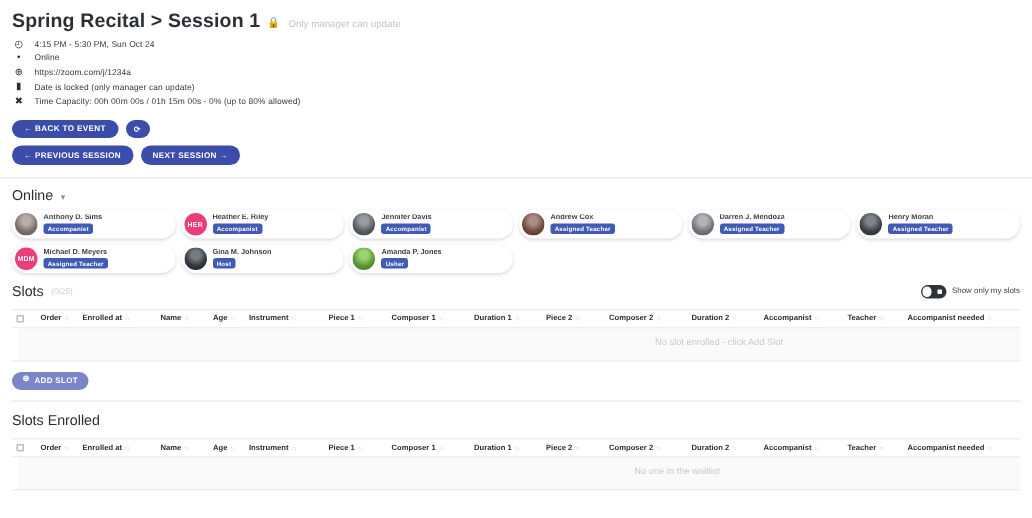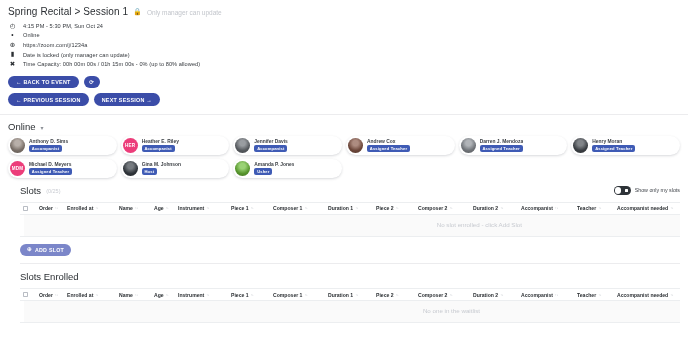--- a/index.html
+++ b/index.html
@@ -8,21 +8,21 @@
     background: #ffffff;
     font-family: "Liberation Sans", sans-serif;
     overflow: hidden;
     color: #212529;
   }
   .page { width: 688px; height: 345px; position: relative; background:#fff; }
 
   
   .hdr { padding: 6px 8px 0 8px; }
   .title-row { display: flex; align-items: baseline; gap: 5px; }
-  .title { font-size: 10px; font-weight: 400; color: #2b2f33; letter-spacing: .1px; }
+  .title { font-size: 13px; font-weight: 700; color: #2b2f33; letter-spacing: .1px; }
   .lock-sm { font-size: 7px; color:#b9bcc2; position: relative; top:-1px; }
   .note { font-size: 6.5px; color: #c2c5cb; }
 
   .meta { margin-top: 4px; }
   .meta-row { display: flex; align-items: center; gap: 6px; height: 9.6px; }
   .meta-ico { width: 9px; text-align: center; font-size: 6.5px; color:#2b2f33; line-height:1; flex:0 0 9px;}
   .meta-txt { font-size: 5.6px; color: #34383d; letter-spacing: .08px; white-space: nowrap; }
 
   .btn-row { display: flex; gap: 5px; margin-top: 7px; }
   .btn-row.second { margin-top: 5px; }
@@ -60,21 +60,21 @@
   }
   .av-info { display:flex; flex-direction:column; gap:1px; min-width:0; }
   .av-name { font-size: 4.9px; color:#3d4146; font-weight:600; white-space:nowrap; overflow:hidden; text-overflow:ellipsis; }
   .tag {
     align-self:flex-start; background:#3f5bb5; color:#fff;
     font-size: 4.1px; font-weight:700; border-radius:2px;
     padding: 1.2px 2.8px; letter-spacing:.15px; white-space:nowrap;
   }
 
   
-  .slots-wrap { padding: 0 8px; margin-left: 12px; }
+  .slots-wrap { padding: 0 8px; }
   .slots-hd { display:flex; align-items:center; gap:5px; padding: 7px 0 0 0; }
 
   .toggle-wrap {
     position:absolute; right:8px; display:flex; align-items:center; gap:4px;
   }
   .switch {
     width: 17px; height: 8.5px; border-radius: 5px; background:#2e3338;
     position:relative; flex:0 0 17px; cursor:pointer;
   }
   .switch .knob {

